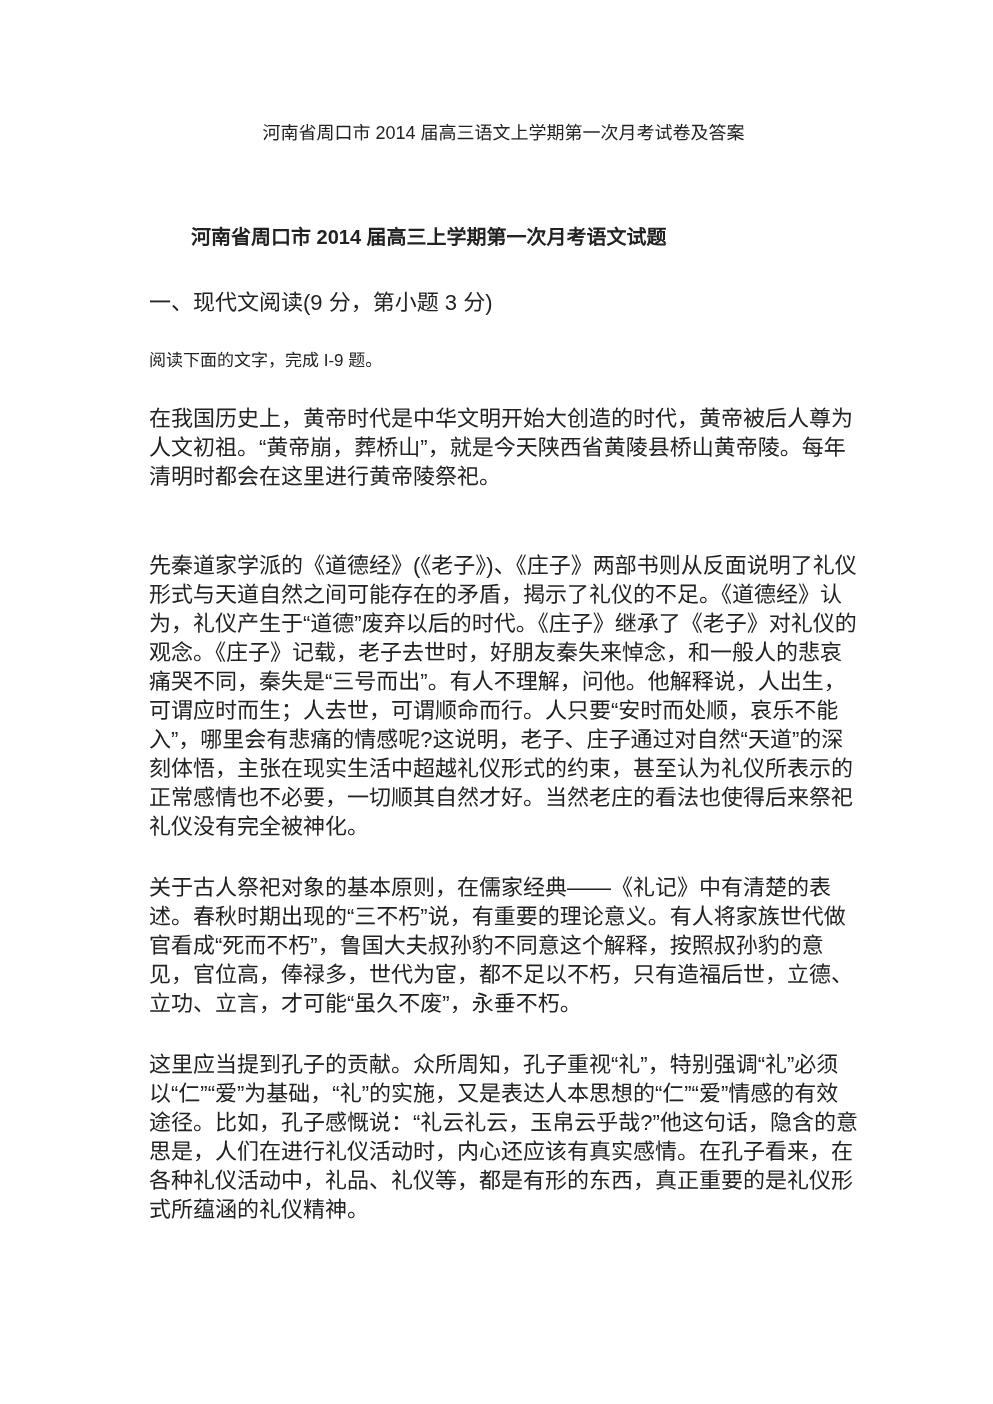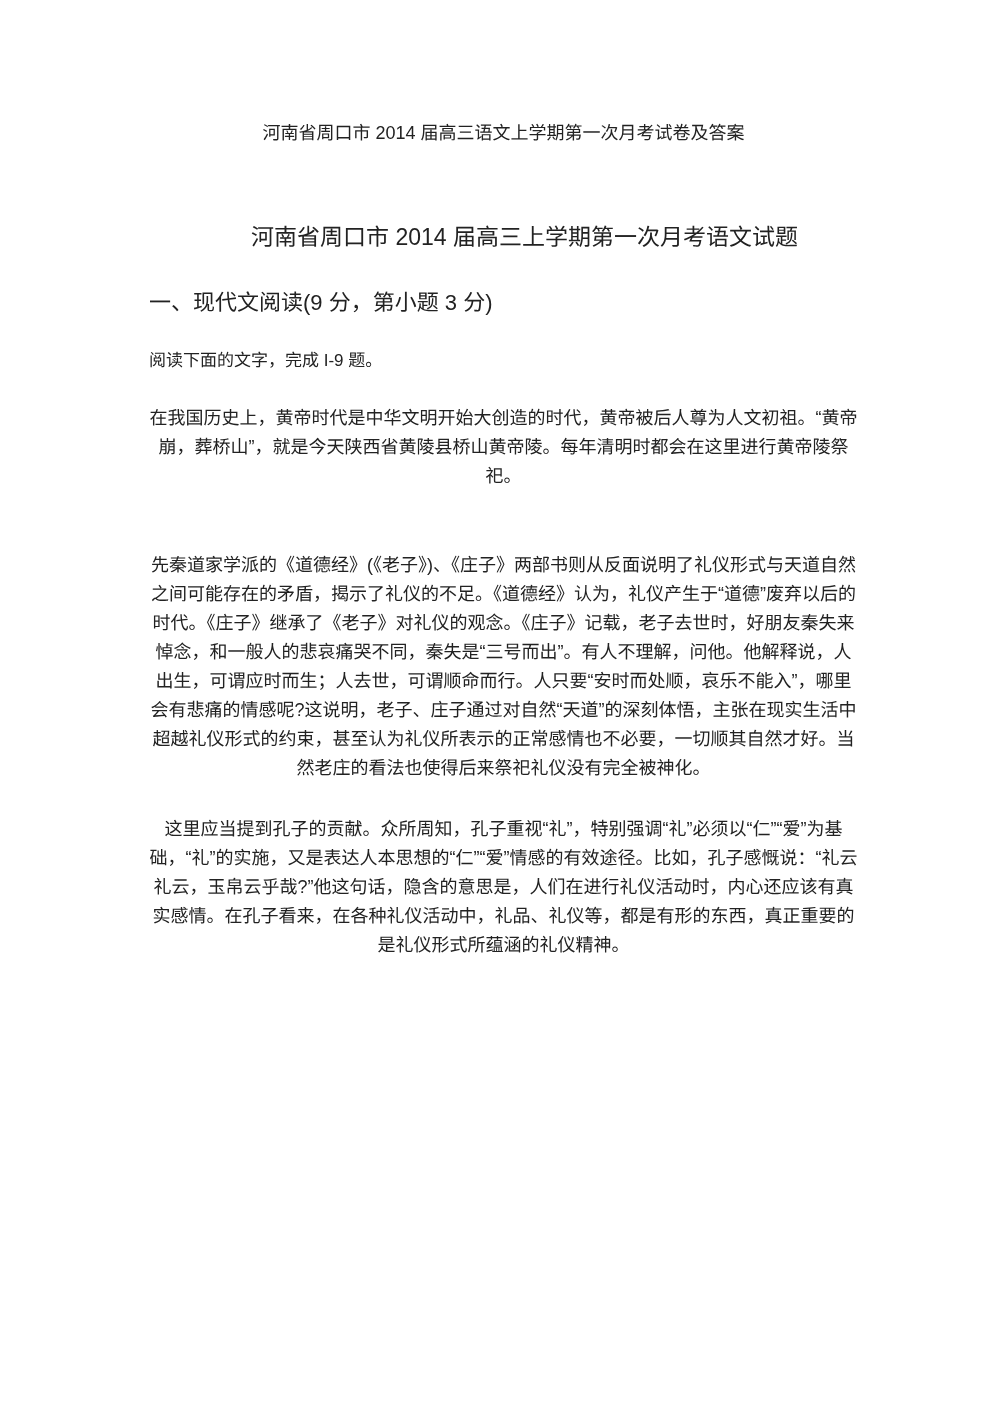--- a/index.html
+++ b/index.html
@@ -27,43 +27,42 @@
     padding-top: 118px;
   }
   .doc-title {
     font-size: 18px;
     line-height: 30px;
     font-weight: normal;
     text-align: center;
     margin: 0 0 74px 0;
   }
   .doc-subtitle {
-    font-size: 23px;
+    font-size: 20px;
     line-height: 30px;
-    font-weight: normal;
-    text-align: center;
+    font-weight: bold;
     text-indent: 42px; 
     margin: 0 0 36px 0;
   }
   .section-heading {
     font-size: 22px;
     line-height: 29px;
     font-weight: normal;
     margin: 0 0 29px 0;
   }
   .instruction {
     font-size: 17px;
     line-height: 29px;
     margin: 0 0 29px 0;
   }
   .body-para {
-    font-size: 18px;
+    font-size: 22px;
     line-height: 29px;
     margin: 0 0 32px 0;
-    text-align: center;
+    text-align: left;
     word-break: normal;
     overflow-wrap: break-word;
   }
   .gap-large {
     margin-bottom: 60px; 
   }
 </style>
 </head>
 <body>
 
@@ -77,17 +76,18 @@
     <p class="section-heading">一、现代文阅读(9 分，第小题 3 分)</p>
 
     <p class="instruction">阅读下面的文字，完成 I-9 题。</p>
 
     <p class="body-para gap-large">在我国历史上，黄帝时代是中华文明开始大创造的时代，黄帝被后人尊为人文初祖。“黄帝崩，葬桥山”，就是今天陕西省黄陵县桥山黄帝陵。每年清明时都会在这里进行黄帝陵祭祀。</p>
 
 
     <p class="body-para">先秦道家学派的《道德经》(《老子》)、《庄子》两部书则从反面说明了礼仪形式与天道自然之间可能存在的矛盾，揭示了礼仪的不足。《道德经》认为，礼仪产生于“道德”废弃以后的时代。《庄子》继承了《老子》对礼仪的观念。《庄子》记载，老子去世时，好朋友秦失来悼念，和一般人的悲哀痛哭不同，秦失是“三号而出”。有人不理解，问他。他解释说，人出生，可谓应时而生；人去世，可谓顺命而行。人只要“安时而处顺，哀乐不能入”，哪里会有悲痛的情感呢?这说明，老子、庄子通过对自然“天道”的深刻体悟，主张在现实生活中超越礼仪形式的约束，甚至认为礼仪所表示的正常感情也不必要，一切顺其自然才好。当然老庄的看法也使得后来祭祀礼仪没有完全被神化。</p>
 
 
+    <p class="body-para">关于古人祭祀对象的基本原则，在儒家经典——《礼记》中有清楚的表述。春秋时期出现的“三不朽”说，有重要的理论意义。有人将家族世代做官看成“死而不朽”，鲁国大夫叔孙豹不同意这个解释，按照叔孙豹的意见，官位高，俸禄多，世代为宦，都不足以不朽，只有造福后世，立德、立功、立言，才可能“虽久不废”，永垂不朽。</p>
 
     <p class="body-para">这里应当提到孔子的贡献。众所周知，孔子重视“礼”，特别强调“礼”必须以“仁”“爱”为基础，“礼”的实施，又是表达人本思想的“仁”“爱”情感的有效途径。比如，孔子感慨说：“礼云礼云，玉帛云乎哉?”他这句话，隐含的意思是，人们在进行礼仪活动时，内心还应该有真实感情。在孔子看来，在各种礼仪活动中，礼品、礼仪等，都是有形的东西，真正重要的是礼仪形式所蕴涵的礼仪精神。</p>
 
   </div>
 </div>
 
 </body></html>

